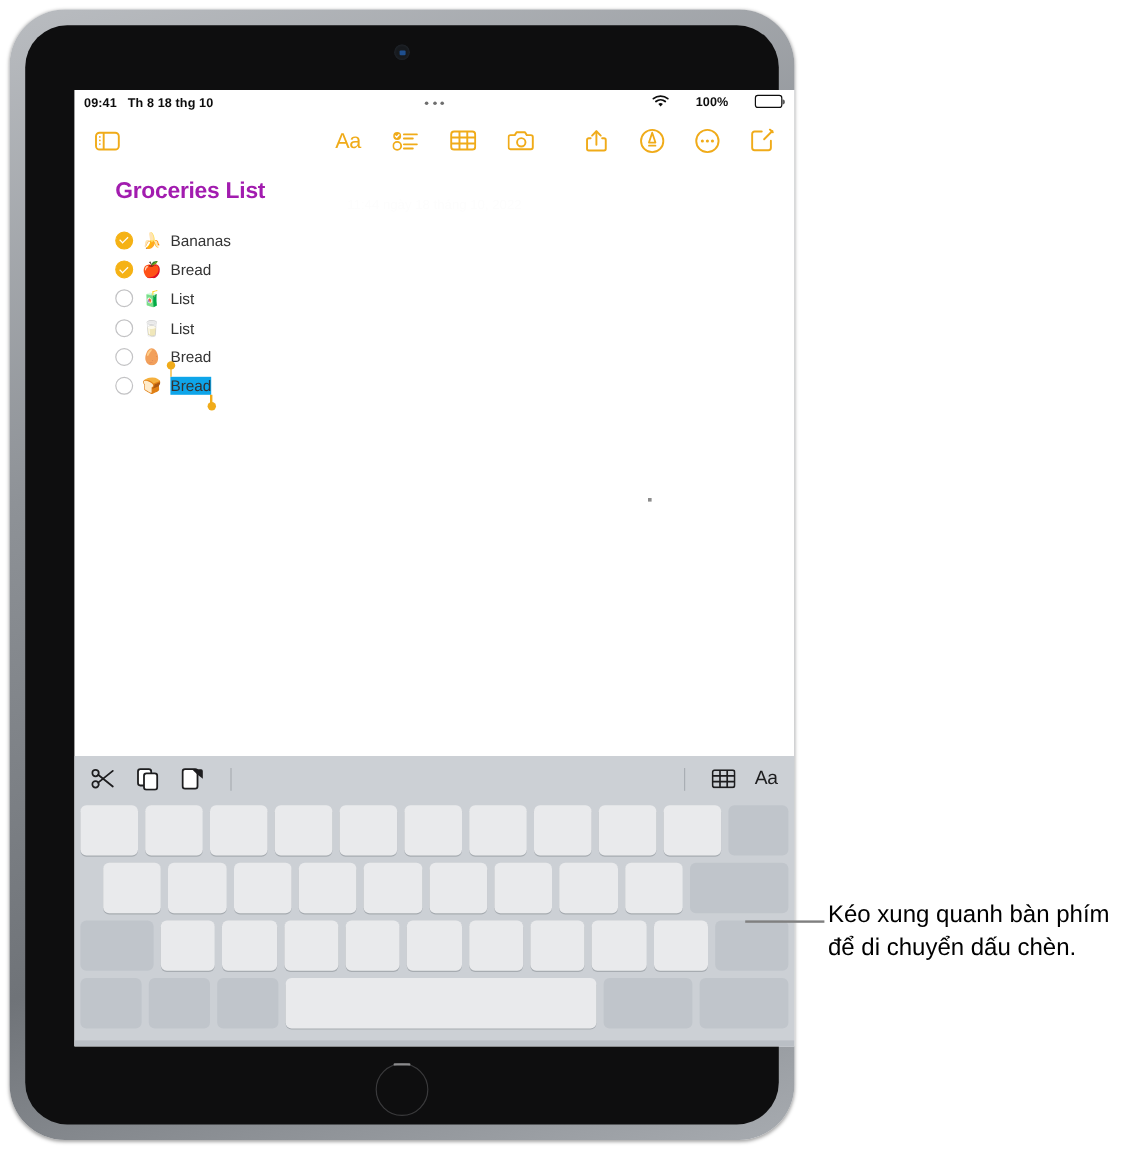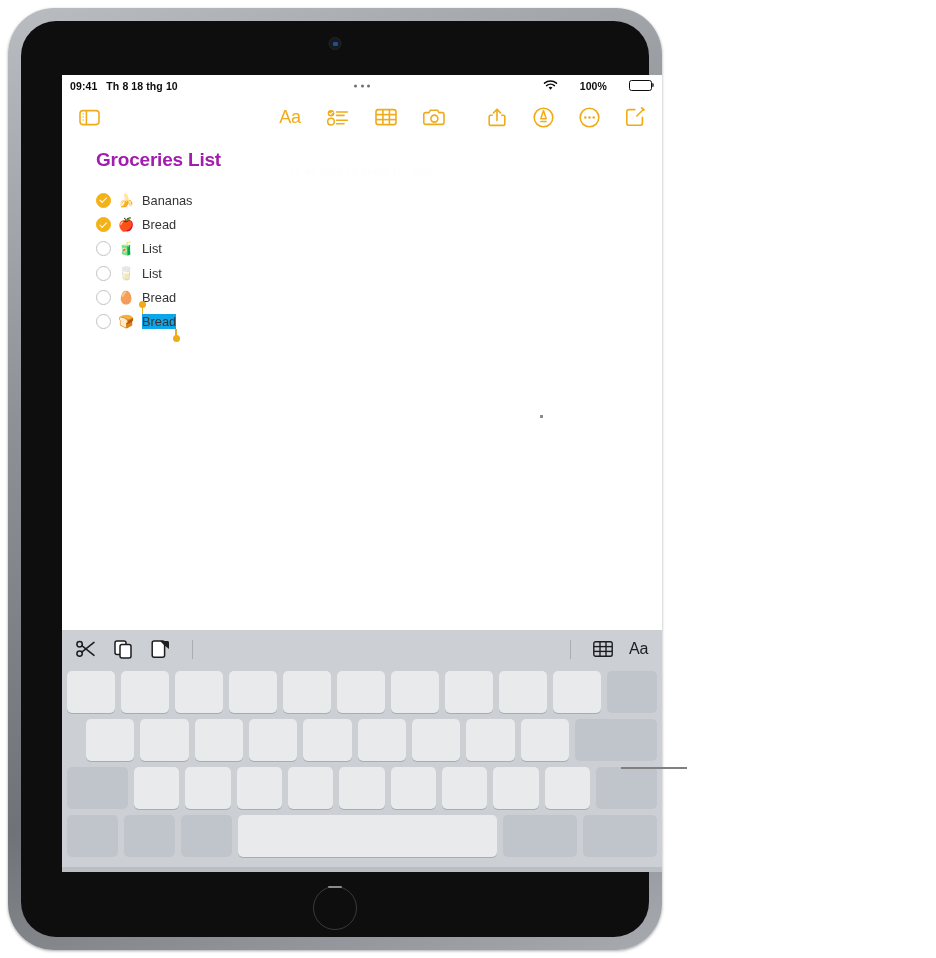--- a/index.html
+++ b/index.html
@@ -587,14 +587,15 @@
             <span class="key mod" style="flex:1.6;"></span>
           </div>
         </div>
         <div class="kb-bottom-bar"></div>
       </div>
 
     </div>
   </div>
 
   <div class="leader-line"></div>
+  <div class="callout">Kéo xung quanh bàn phím để di chuyển dấu chèn.</div>
 
 </div>
 
 </body></html>

